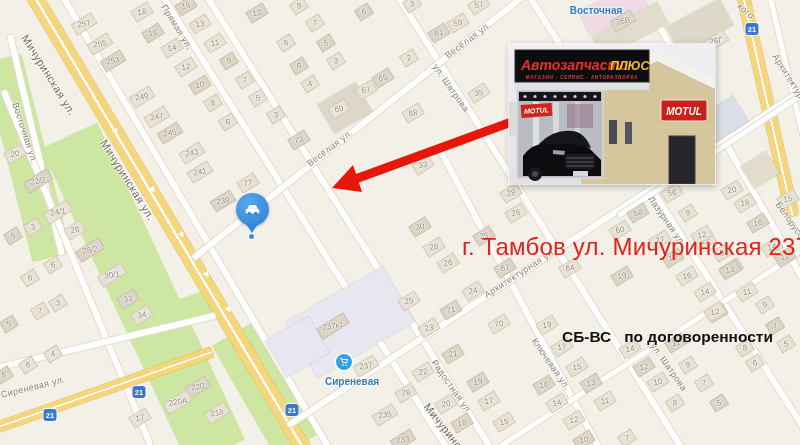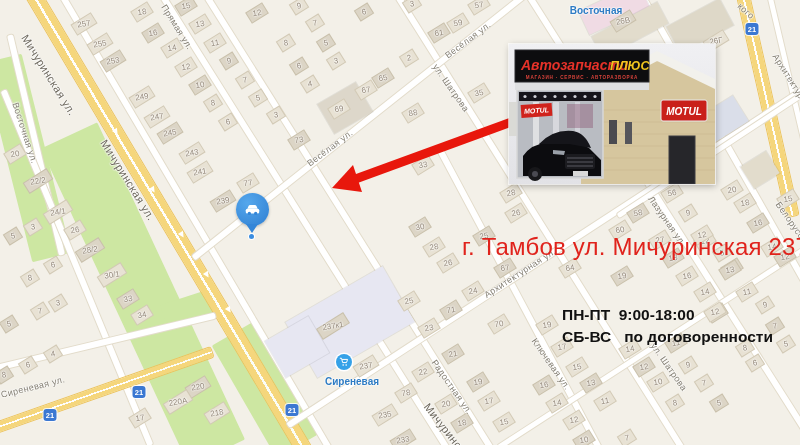--- a/index.html
+++ b/index.html
@@ -500,15 +500,14 @@
         <circle cx="8" cy="17" r="2.1" fill="#3486d8"></circle>
         <circle cx="16" cy="17" r="2.1" fill="#3486d8"></circle>
       </svg>
     </div>
     <div class="pin-tail"></div>
   </div>
   <div id="pin-dot"></div>
 
 
   <div class="annot" id="address">г. Тамбов ул. Мичуринская 237г.</div>
-  <div class="annot" id="sched-1">ПН-ПТ  9:00-18:00</div>
   <div class="annot" id="sched-2">СБ-ВС   по договоренности</div>
 </div>
 
 </body></html>

